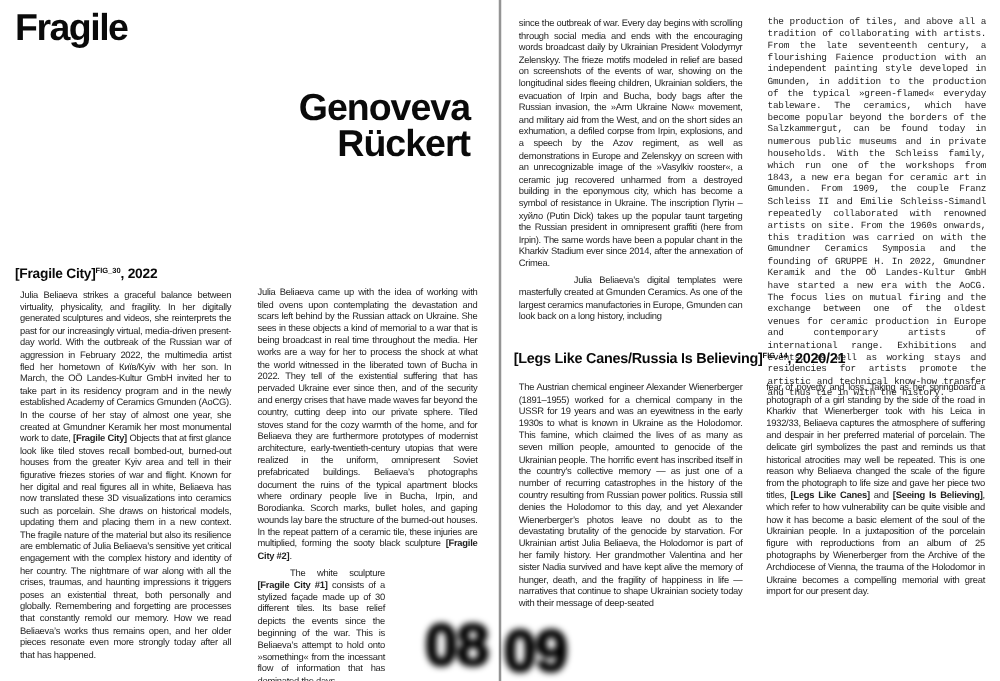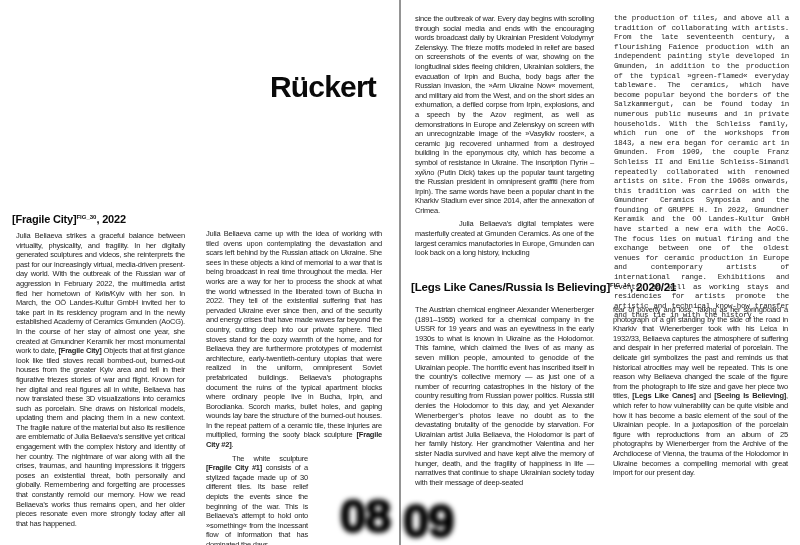--- a/index.html
+++ b/index.html
@@ -60,23 +60,25 @@
   }
   .pn-right { position:absolute; left:403px; top:499px; }
 </style>
 </head>
 <body>
 
 <div class="spread">
 
   <div>
     <h1 class="page-title">
+      <span class="t-line">Fragile</span>
     </h1>
 
     <h2 class="author">
+      <span class="t-line">Genoveva</span>
       <span class="t-line">Rückert</span>
     </h2>
 
     <div class="col col1">
       <h3 class="sec-h1"><span>[Fragile City]</span><sup class="fig">FIG_30</sup><span>, 2022</span></h3>
       <p><span>Julia Beliaeva strikes a graceful balance between virtuality, physicality, and fragility. In her digitally generated sculptures and videos, she reinterprets the past for our increasingly virtual, media-driven present-day world. With the outbreak of the Russian war of aggression in February 2022, the multimedia artist fled her hometown of Київ/Kyiv with her son. In March, the OÖ Landes-Kultur GmbH invited her to take part in its residency program and in the newly established Academy of Ceramics Gmunden (AoCG). In the course of her stay of almost one year, she created at Gmundner Keramik her most monumental work to date, </span><span class="b">[Fragile City]</span><span> Objects that at first glance look like tiled stoves recall bombed-out, burned-out houses from the greater Kyiv area and tell in their figurative friezes stories of war and flight. Known for her digital and real figures all in white, Beliaeva has now translated these 3D visualizations into ceramics such as porcelain. She draws on historical models, updating them and placing them in a new context. The fragile nature of the material but also its resilience are emblematic of Julia Beliaeva’s sensitive yet critical engagement with the complex history and identity of her country. The nightmare of war along with all the crises, traumas, and haunting impressions it triggers poses an existential threat, both personally and globally. Remembering and forgetting are processes that constantly remold our memory. How we read Beliaeva’s works thus remains open, and her older pieces resonate even more strongly today after all that has happened.</span></p>
     </div>
 
     <div class="col col2">
       <p><span>Julia Beliaeva came up with the idea of working with tiled ovens upon contemplating the devastation and scars left behind by the Russian attack on Ukraine. She sees in these objects a kind of memorial to a war that is being broadcast in real time throughout the media. Her works are a way for her to process the shock at what the world witnessed in the liberated town of Bucha in 2022. They tell of the existential suffering that has pervaded Ukraine ever since then, and of the security and energy crises that have made waves far beyond the country, cutting deep into our private sphere. Tiled stoves stand for the cozy warmth of the home, and for Beliaeva they are furthermore prototypes of modernist architecture, early-twentieth-century utopias that were realized in the uniform, omnipresent Soviet prefabricated buildings. Beliaeva’s photographs document the ruins of the typical apartment blocks where ordinary people live in Bucha, Irpin, and Borodianka. Scorch marks, bullet holes, and gaping wounds lay bare the structure of the burned-out houses. In the repeat pattern of a ceramic tile, these injuries are multiplied, forming the sooty black sculpture </span><span class="b">[Fragile City #2]</span><span>.</span></p>

